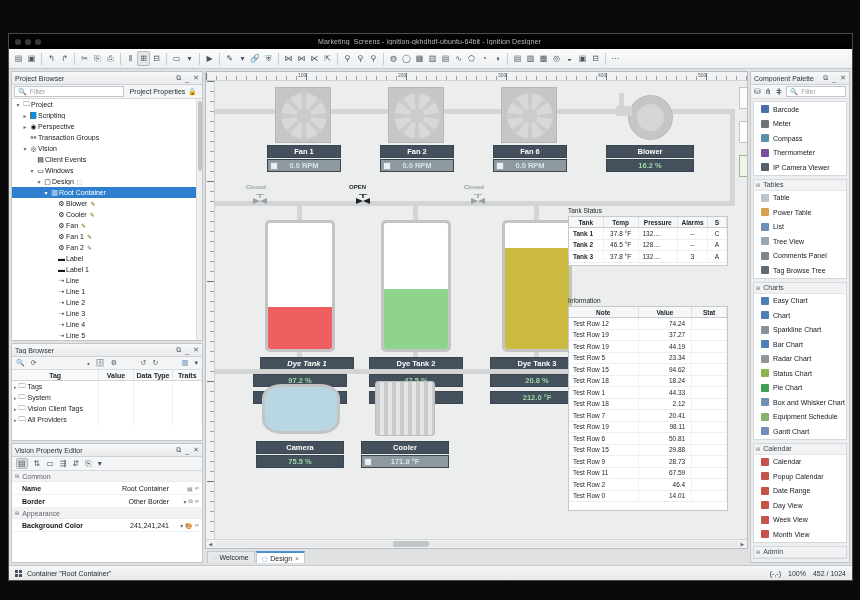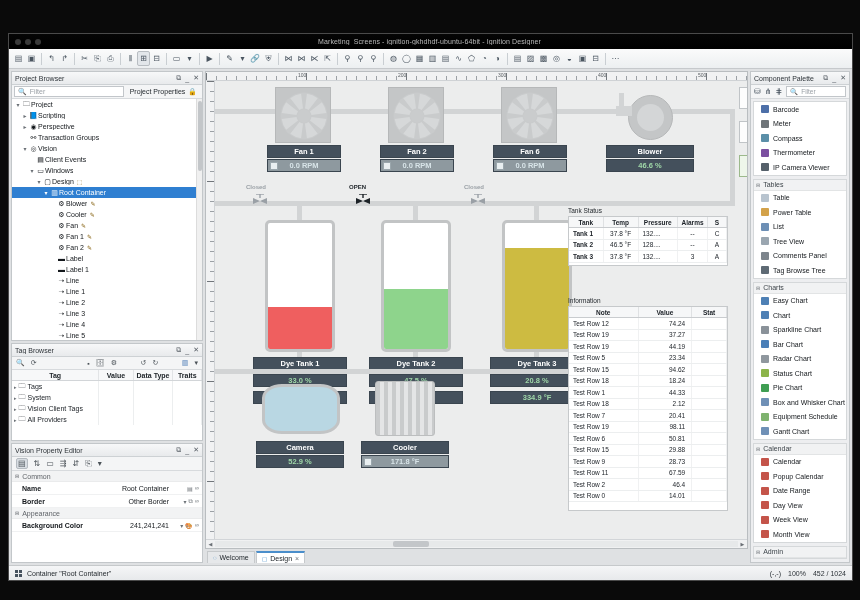--- a/index.html
+++ b/index.html
@@ -731,21 +731,21 @@
                   <div class="lbl-val grey" style="left: 278px; top: 78px; width: 74px; height: 13px;">
                     <span class="quality"></span>
                     <span>0.0 RPM</span>
                   </div>
                 </div>
 
             <div class="fan-hub" style="left:413px;top:14px;width:45px;height:45px;background:#c4c6c7;border:1px solid #b6b8b9;"></div>
             <div class="fan-hub" style="left:422px;top:23px;width:27px;height:27px;background:#d4d6d7;"></div>
             <div class="pipe" style="left:401px;top:25px;width:16px;height:10px;"></div>
             <div class="lbl-dark" style="left:391px;top:64px;width:88px;height:13px;">Blower</div>
-            <div class="lbl-val" style="left:391px;top:78px;width:88px;height:13px;">46.6 %</div>
+            <div class="lbl-val" style="left:391px;top:78px;width:88px;height:13px;">16.2 %</div>
 
             <div id="ctrl-buttons">
                   <div class="ctrl-btn" style="left: 524px; top: 6px; width: 44px; height: 22px;">Hand</div>
                   <div class="ctrl-btn" style="left: 524px; top: 40px; width: 44px; height: 22px;">Off</div>
                   <div class="ctrl-btn auto" style="left: 524px; top: 74px; width: 44px; height: 22px;">Auto</div>
                 </div>
 
             <div class="pipe" style="left:0;top:120px;width:520px;height:5px;"></div>
             <div class="pipe" style="left:515px;top:30px;width:5px;height:95px;"></div>
 
@@ -772,46 +772,46 @@
                       <polygon points="15,4 8,7 15,10" fill="#9aa0a6"></polygon>
                     </svg></div>
                 </div>
 
             <div id="tanks">
                   <div class="pipe" style="left: 82px; top: 123px; width: 5px; height: 16px;"></div>
                   <div class="pipe" style="left: 82px; top: 268px; width: 5px; height: 25px;"></div>
                   <div class="tank" style="left: 50px; top: 139px; width: 70px; height: 132px;">
                     <div class="tank-fill" style="height: 33%; background: rgb(239, 95, 95);"></div>
                   </div>
-                  <div class="lbl-dark" style="left: 38px; top: 276px; width: 94px; height: 13px;">Dye Tank 1</div>
-                  <div class="lbl-val" style="left: 38px; top: 293px; width: 94px; height: 13px;">33.0 %</div>
+                  <div class="lbl-dark" style="left: 45px; top: 276px; width: 94px; height: 13px; font-style: italic;">Dye Tank 1</div>
+                  <div class="lbl-val" style="left: 38px; top: 293px; width: 94px; height: 13px;">97.2 %</div>
                   <div class="lbl-val" style="left: 38px; top: 310px; width: 94px; height: 13px;">125.0 °F</div>
                   <div class="pipe" style="left: 198px; top: 123px; width: 5px; height: 16px;"></div>
                   <div class="pipe" style="left: 198px; top: 268px; width: 5px; height: 25px;"></div>
                   <div class="tank" style="left: 166px; top: 139px; width: 70px; height: 132px;">
                     <div class="tank-fill" style="height: 48%; background: rgb(142, 212, 140);"></div>
                   </div>
                   <div class="lbl-dark" style="left: 154px; top: 276px; width: 94px; height: 13px;">Dye Tank 2</div>
                   <div class="lbl-val" style="left: 154px; top: 293px; width: 94px; height: 13px;">47.5 %</div>
                   <div class="lbl-val" style="left: 154px; top: 310px; width: 94px; height: 13px;">143.0 °F</div>
                   <div class="pipe" style="left: 319px; top: 123px; width: 5px; height: 16px;"></div>
                   <div class="pipe" style="left: 319px; top: 268px; width: 5px; height: 25px;"></div>
                   <div class="tank" style="left: 287px; top: 139px; width: 70px; height: 132px;">
                     <div class="tank-fill" style="height: 80%; background: rgb(205, 187, 65);"></div>
                   </div>
                   <div class="lbl-dark" style="left: 275px; top: 276px; width: 94px; height: 13px;">Dye Tank 3</div>
                   <div class="lbl-val" style="left: 275px; top: 293px; width: 94px; height: 13px;">20.8 %</div>
-                  <div class="lbl-val" style="left: 275px; top: 310px; width: 94px; height: 13px;">334.9 °F</div>
+                  <div class="lbl-val" style="left: 275px; top: 310px; width: 94px; height: 13px;">212.0 °F</div>
                 </div>
 
             <div class="pipe" style="left:0;top:288px;width:400px;height:5px;"></div>
 
             <div style="position:absolute;left:47px;top:303px;width:78px;height:50px;background:#b9d7e3;border:3px solid #c2c4c5;border-radius:20px/14px;"></div>
             <div class="lbl-dark" style="left:41px;top:360px;width:88px;height:13px;">Camera</div>
-            <div class="lbl-val" style="left:41px;top:374px;width:88px;height:13px;">52.9 %</div>
+            <div class="lbl-val" style="left:41px;top:374px;width:88px;height:13px;">75.5 %</div>
 
             <div style="position:absolute;left:160px;top:300px;width:60px;height:55px;background:repeating-linear-gradient(90deg,#c9cbcc 0 4px,#e4e5e6 4px 8px);border:1px solid #bcbebf;border-radius:3px;"></div>
             <div class="lbl-dark" style="left:146px;top:360px;width:88px;height:13px;">Cooler</div>
             <div class="lbl-val grey" style="left:146px;top:374px;width:88px;height:13px;">
               <span class="quality"></span>
               <span>171.8 °F</span>
             </div>
 
             <div style="position:absolute;left:353px;top:126px;font-size:6.5px;color:#24292e;">Tank Status</div>
             <div class="ctable" style="left:353px;top:135px;width:160px;height:50px;">

